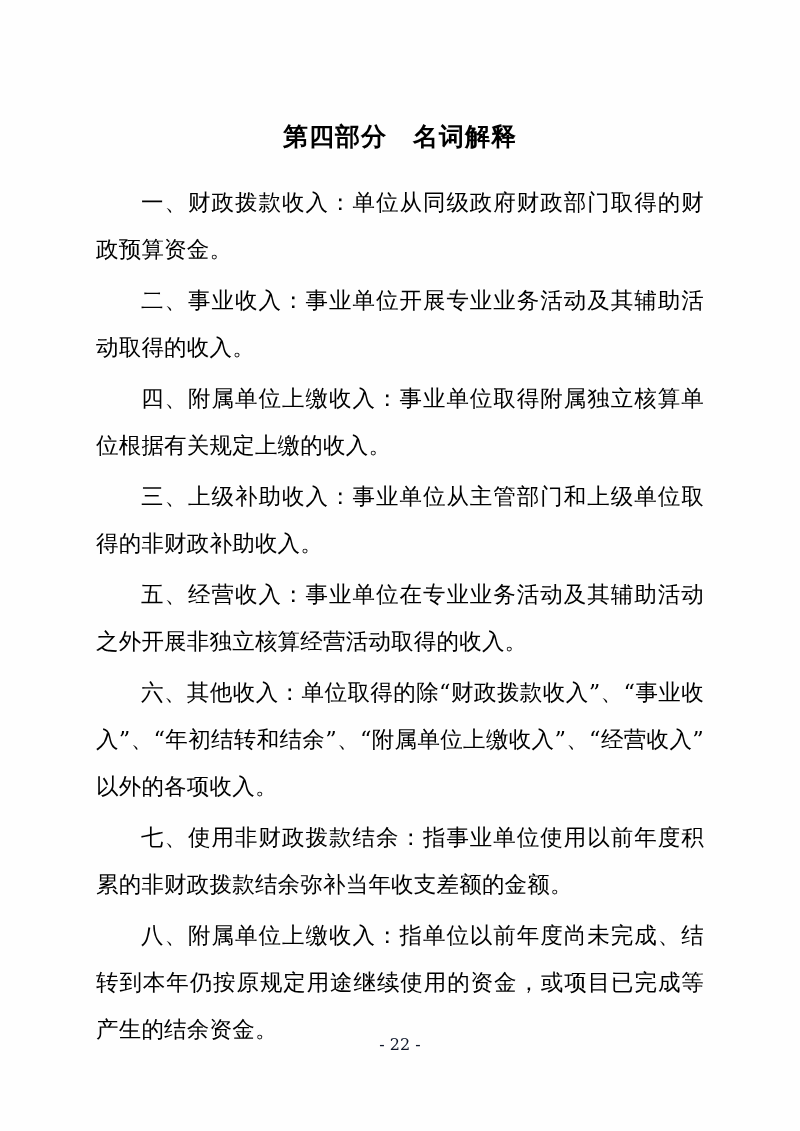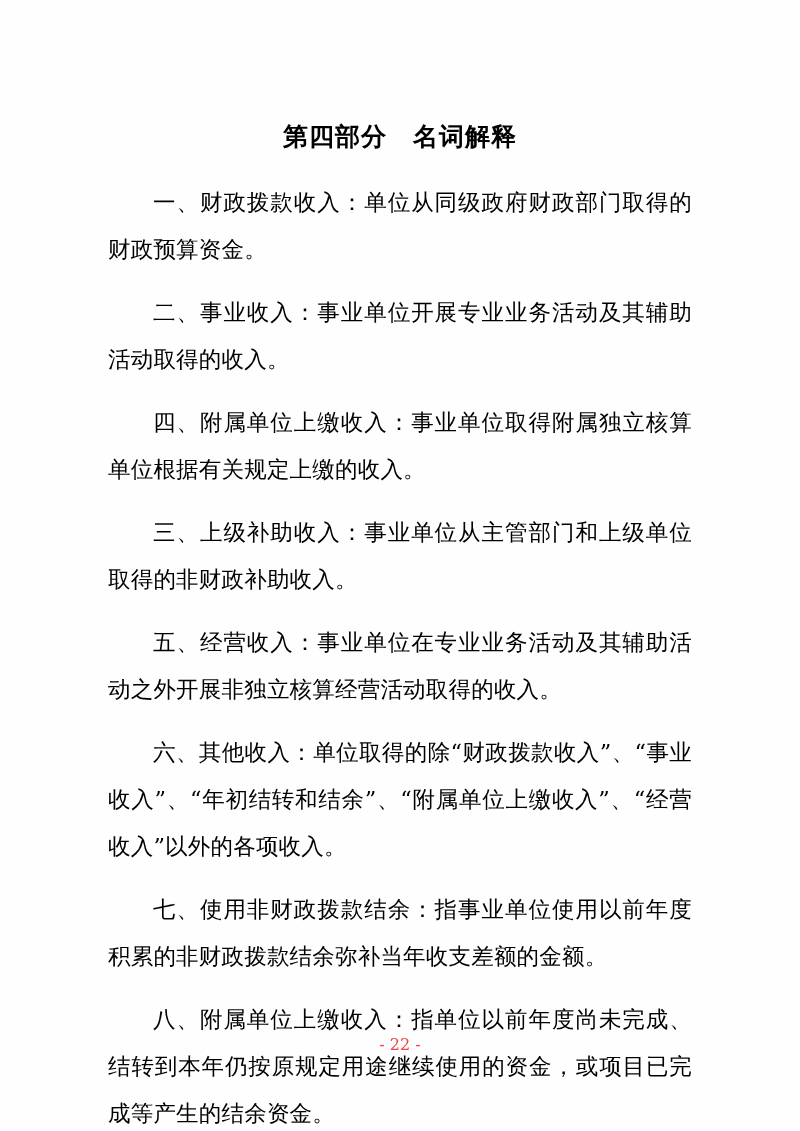--- a/index.html
+++ b/index.html
@@ -36,33 +36,33 @@
     margin: 0 0 26px 0;
     font-family: "DejaVu Serif", "Liberation Serif", serif;
     white-space: pre;
   }
   .para {
     font-size: 22.5px;
     line-height: 47px;
     text-align: justify;
     text-justify: inter-ideograph;
     text-indent: 45px;
-    margin: 16px;
+    margin: 4px;
     letter-spacing: 0.2px;
     font-family: "DejaVu Serif", "Liberation Serif", serif;
   }
   .page-number {
     position: absolute;
     left: 0;
     right: 0;
     top: 1035px;
     text-align: center;
     font-size: 16px;
     font-family: "DejaVu Serif", "Liberation Serif", serif;
-    color: #ef4444;
+    color: #0f172a;
   }
 </style>
 </head>
 <body>
 
 <div class="page">
   <div class="content">
     <h1 class="doc-title">第四部分　名词解释</h1>
 
     <p class="para">一、财政拨款收入：单位从同级政府财政部门取得的财政预算资金。</p>

